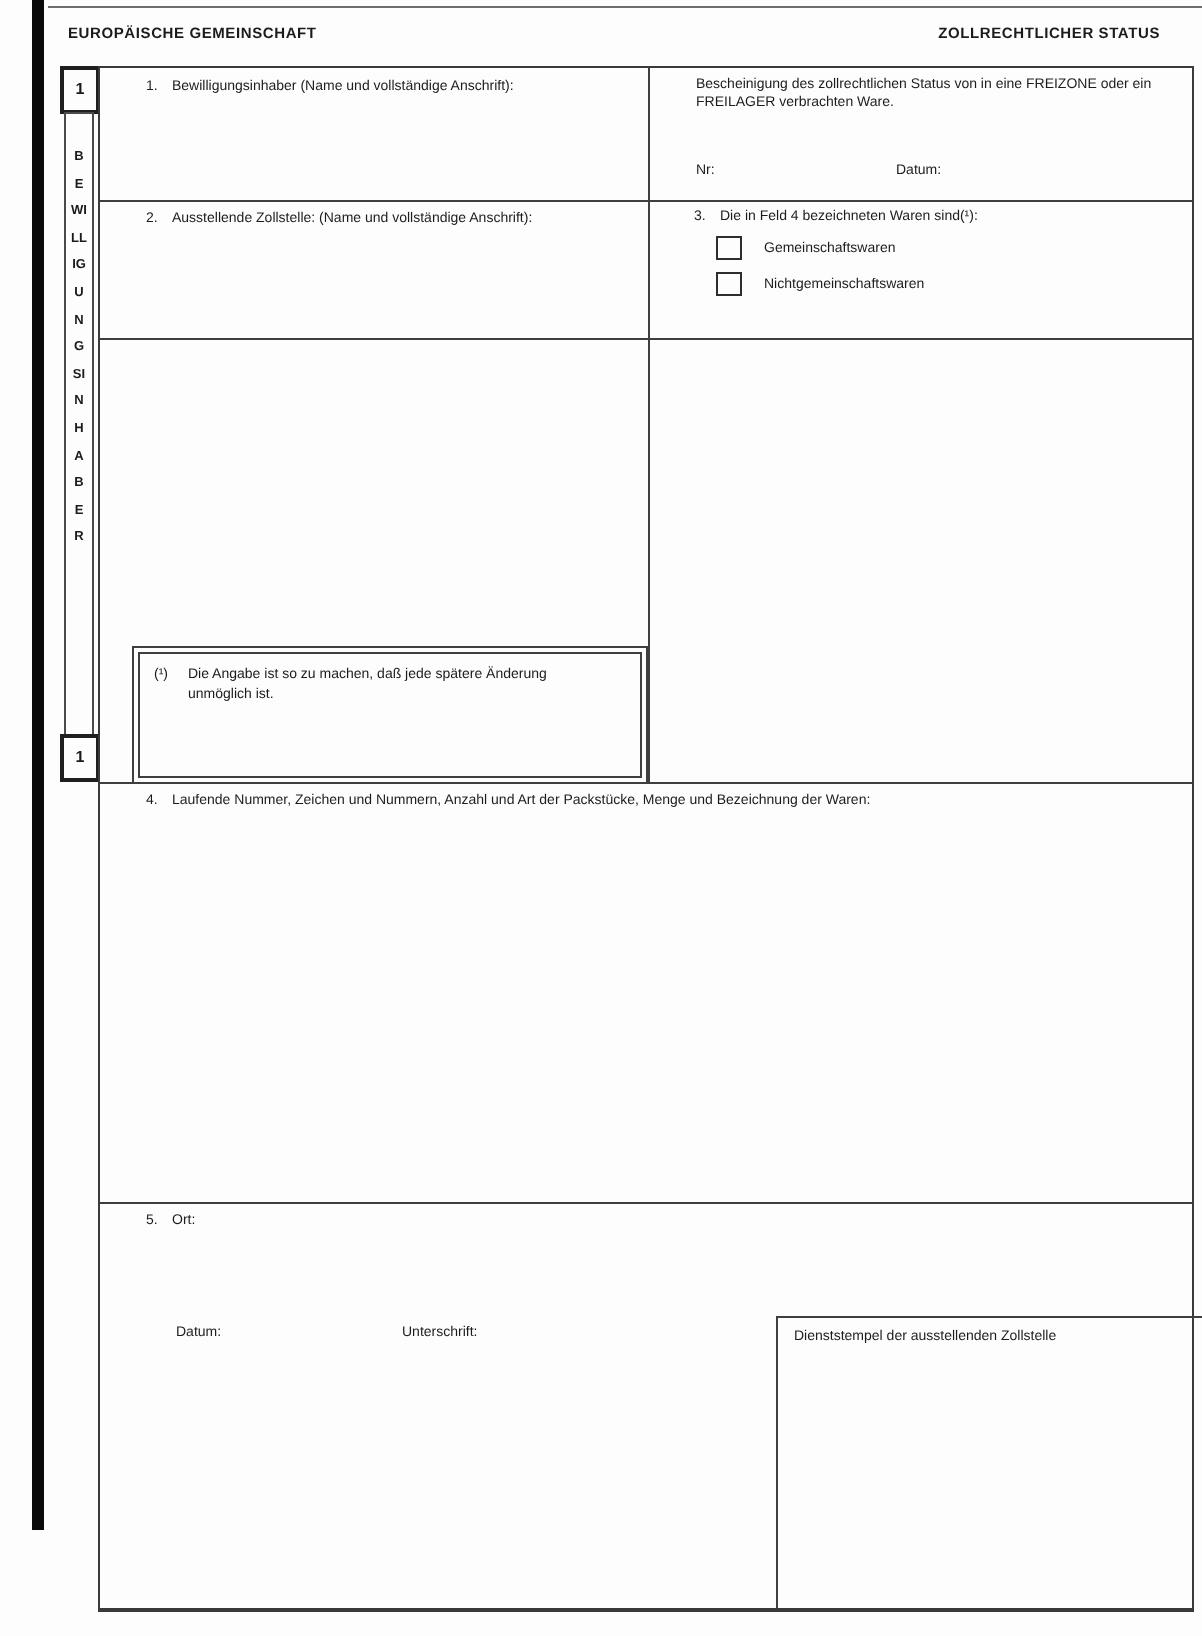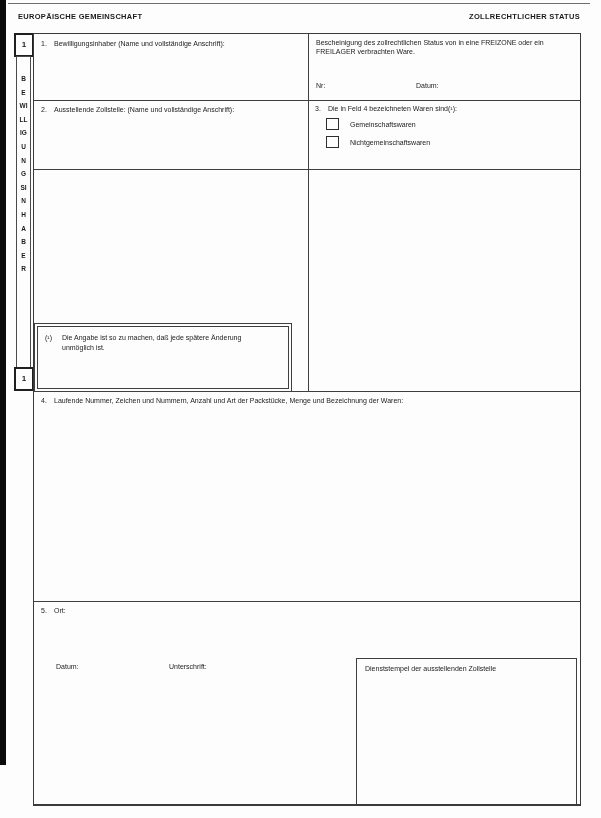--- a/index.html
+++ b/index.html
@@ -7,21 +7,21 @@
     font-family: "Liberation Sans", "DejaVu Sans", sans-serif;
     background:#e8e8e8;
   }
   .page {
     position:relative;
     width:601px; height:818px;
     background:#fdfdfd;
     overflow:hidden;
     color:#1b1b1b;
   }
-  .abs { position:absolute; }
+  .abs { position:absolute;margin-left:16px; }
 
   
   .edge-bar { left:0; top:0; width:6px; height:765px; background:#0a0a0a; }
   .top-rule { left:8px; top:3px; width:582px; height:1px; background:#6e6e6e; }
 
   
   .hdr { top:12px; font-size:7.5px; font-weight:bold; letter-spacing:0.3px; white-space:nowrap; }
   .hdr-left  { left:18px; }
   .hdr-right { right:21px; text-align:left; }
 

